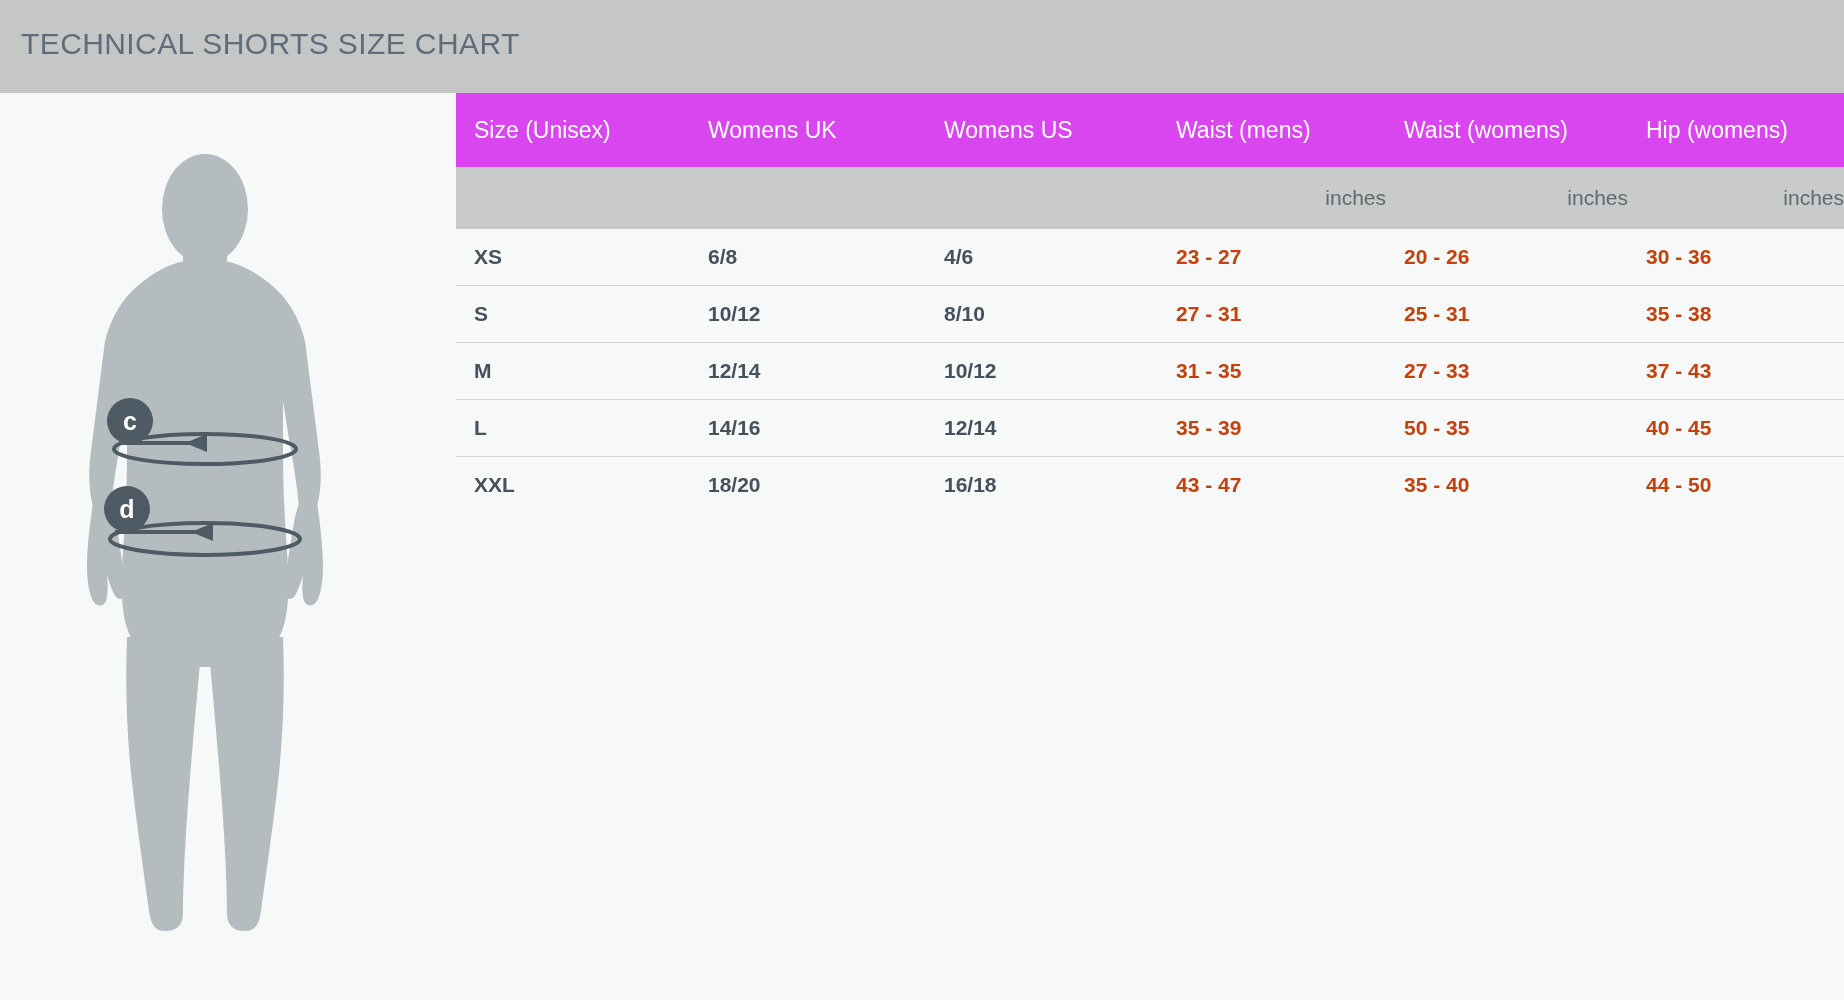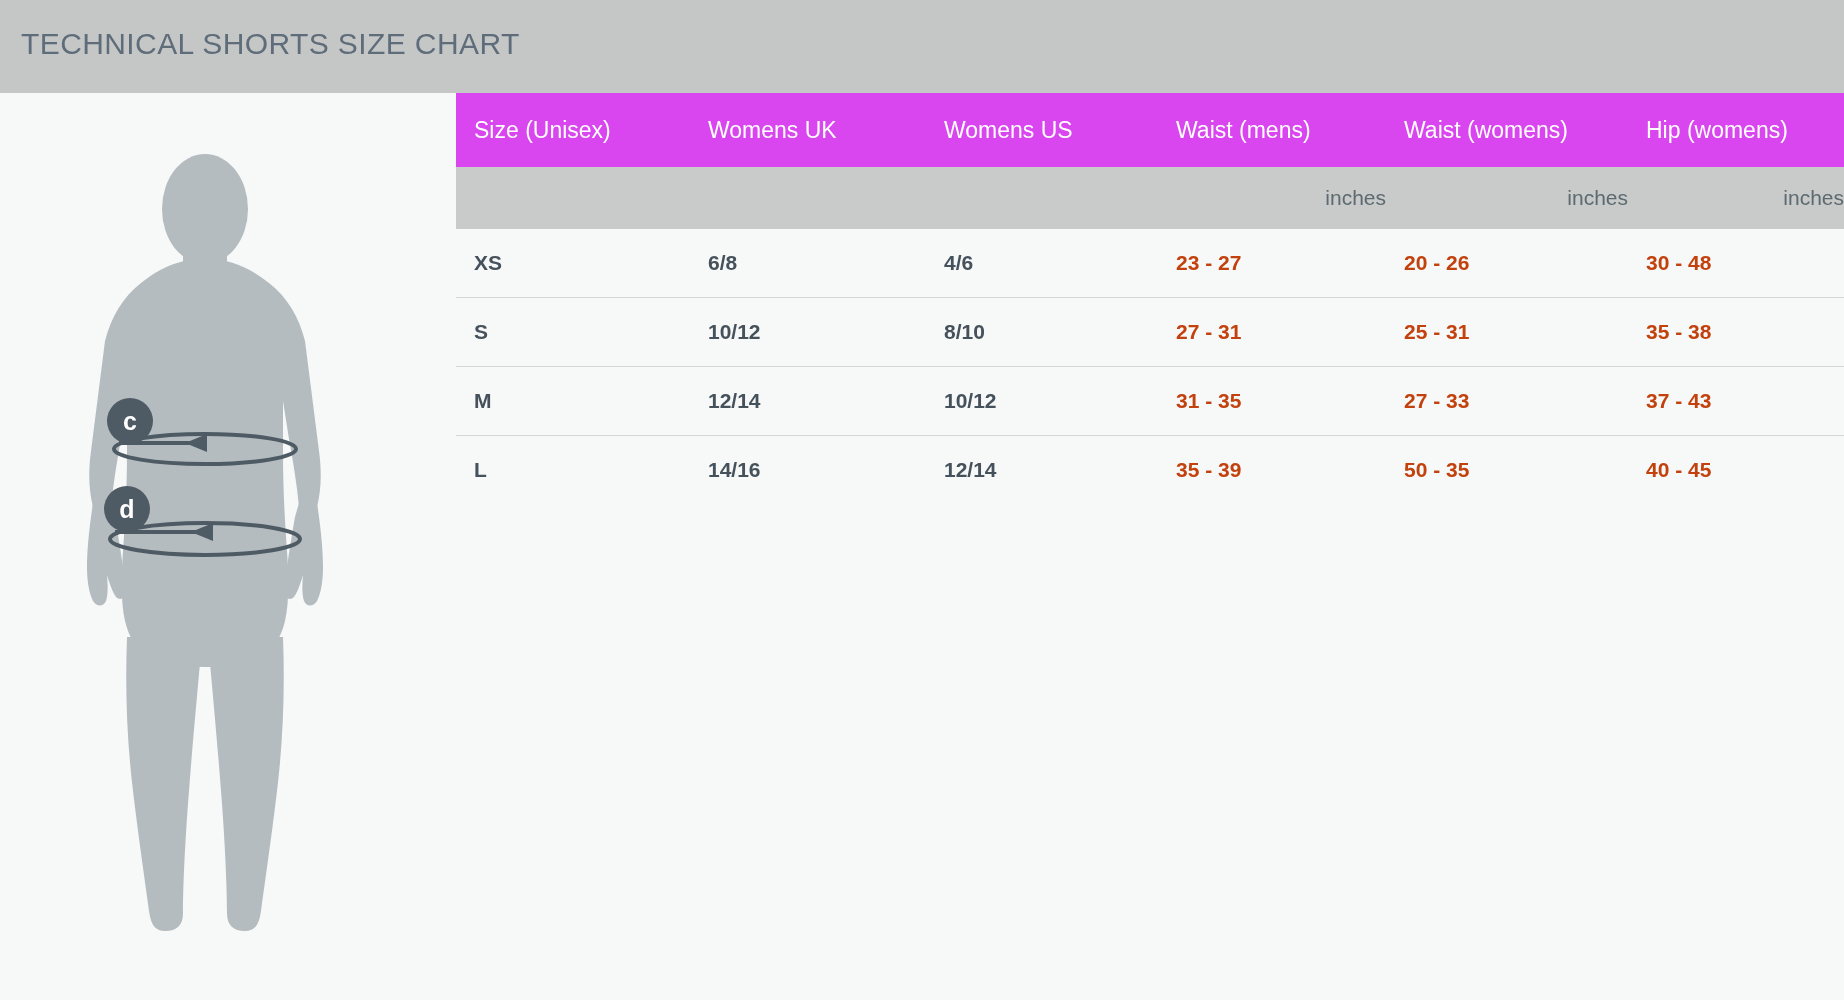--- a/index.html
+++ b/index.html
@@ -99,21 +99,21 @@
     color: #5d6a6f;
     font-size: 21px;
     font-weight: 400;
     text-align: right;
     padding: 0 0 0 18px;
     height: 62px;
     vertical-align: middle;
     white-space: nowrap;
   }
   tbody tr td {
-    height: 68px;
+    height: 56px;
     vertical-align: middle;
     padding: 0 0 0 18px;
     font-size: 21px;
     color: #4d5a63;
     border-top: 1px solid #d5d7d8;
     white-space: nowrap;
     background: transparent;
   }
   tbody tr:first-child td { border-top: none; }
   tbody tr td.sizecell,
@@ -255,21 +255,21 @@
           <th>inches</th>
         </tr>
       </thead>
       <tbody>
         <tr>
           <td class="sizecell">XS</td>
           <td class="ukcell">6/8</td>
           <td class="uscell">4/6</td>
           <td class="meas">23 - 27</td>
           <td class="meas">20 - 26</td>
-          <td class="meas">30 - 48</td>
+          <td class="meas">30 - 36</td>
         </tr>
         <tr>
           <td class="sizecell">S</td>
           <td class="ukcell">10/12</td>
           <td class="uscell">8/10</td>
           <td class="meas">27 - 31</td>
           <td class="meas">25 - 31</td>
           <td class="meas">35 - 38</td>
         </tr>
         <tr>
@@ -281,17 +281,25 @@
           <td class="meas">37 - 43</td>
         </tr>
         <tr>
           <td class="sizecell">L</td>
           <td class="ukcell">14/16</td>
           <td class="uscell">12/14</td>
           <td class="meas">35 - 39</td>
           <td class="meas">50 - 35</td>
           <td class="meas">40 - 45</td>
         </tr>
+        <tr>
+          <td class="sizecell">XXL</td>
+          <td class="ukcell">18/20</td>
+          <td class="uscell">16/18</td>
+          <td class="meas">43 - 47</td>
+          <td class="meas">35 - 40</td>
+          <td class="meas">44 - 50</td>
+        </tr>
       </tbody>
     </table>
   </div>
 
 </div>
 
 </body></html>

